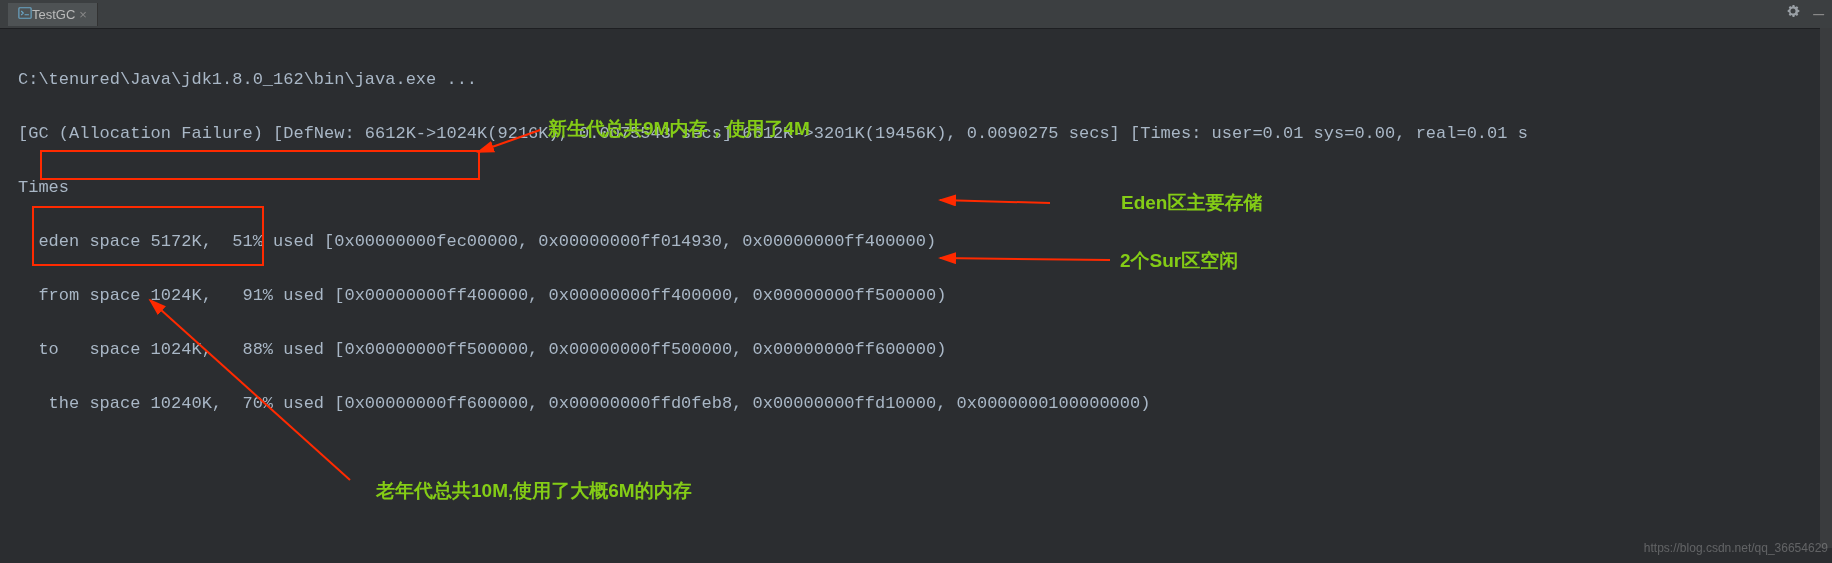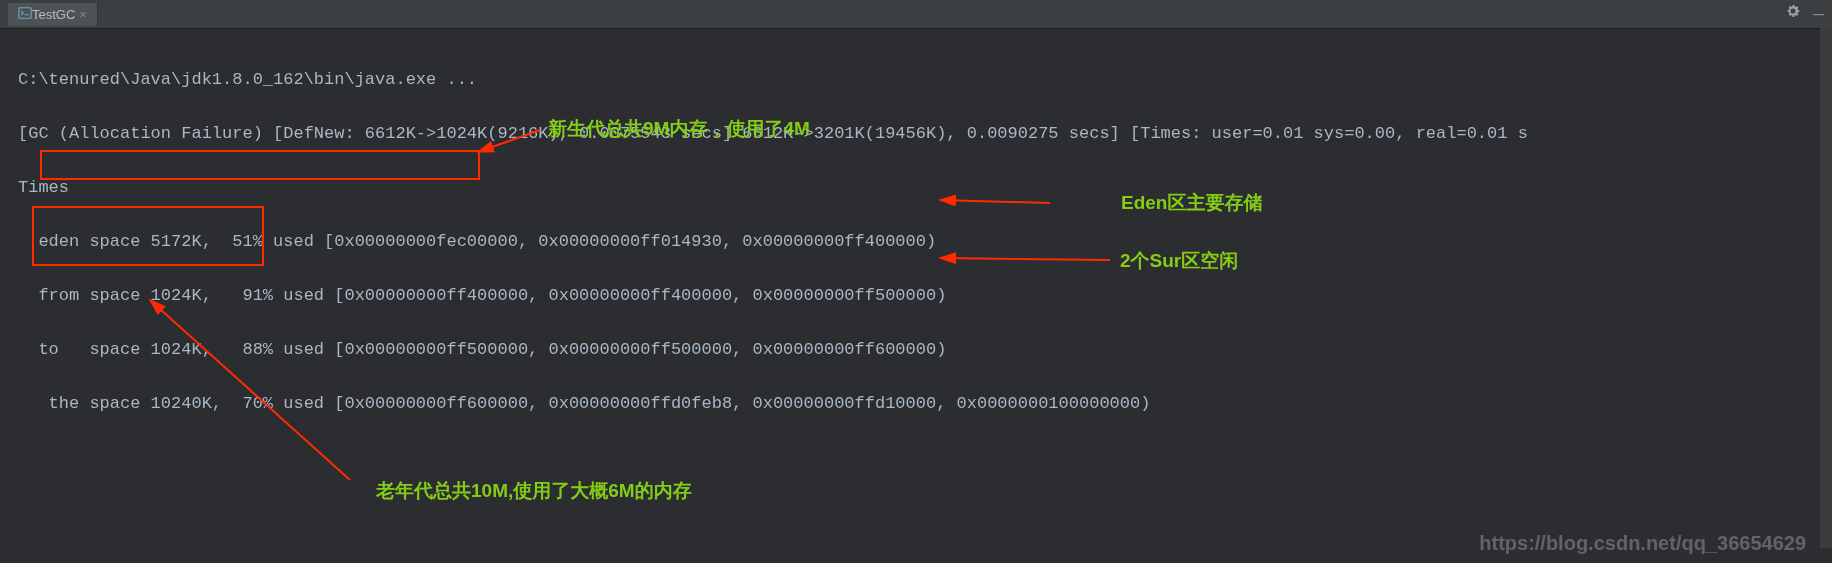--- a/index.html
+++ b/index.html
@@ -10,21 +10,21 @@
   .tab-right{position:absolute;right:8px;top:3px;display:flex;align-items:center;gap:12px;}
   .gear{color:#888;}
   .minim{color:#888;font-size:18px;line-height:14px;}
   .side-text{position:absolute;right:2px;top:34px;writing-mode:vertical-rl;font-size:11px;color:#888;font-family:"Segoe UI",Arial,sans-serif;letter-spacing:1px;}
   .console{position:relative;padding:10px 18px;line-height:27px;white-space:pre;letter-spacing:0px;}
   .line{position:relative;white-space:pre;}
   
   .box{position:absolute;border:2px solid #ff2a00;box-sizing:border-box;pointer-events:none;}
   .ann{position:absolute;color:#84cc16;font-family:"Microsoft YaHei","SimSun",sans-serif;font-size:19px;white-space:nowrap;pointer-events:none;font-weight:bold;}
   svg.overlay{position:absolute;left:0;top:0;pointer-events:none;}
-  .watermark{position:absolute;right:26px;bottom:8px;color:rgba(200,200,200,0.35);font-size:20px;font-family:Arial,sans-serif;font-weight:bold;}
+  .watermark{position:absolute;right:4px;bottom:8px;color:rgba(200,200,200,0.35);font-size:12px;font-family:Arial,sans-serif;}
   .vb{position:absolute;right:0;top:28px;width:12px;height:520px;background:#3a3c3e;}
 </style>
 </head>
 <body>
 
 <div class="tab-bar">
   <div class="tab">
     <span>
       <svg viewBox="0 0 16 16">
           <rect x="1" y="2" width="14" height="12" rx="1" fill="none" stroke="#6aa7c8" stroke-width="1.3"></rect>

